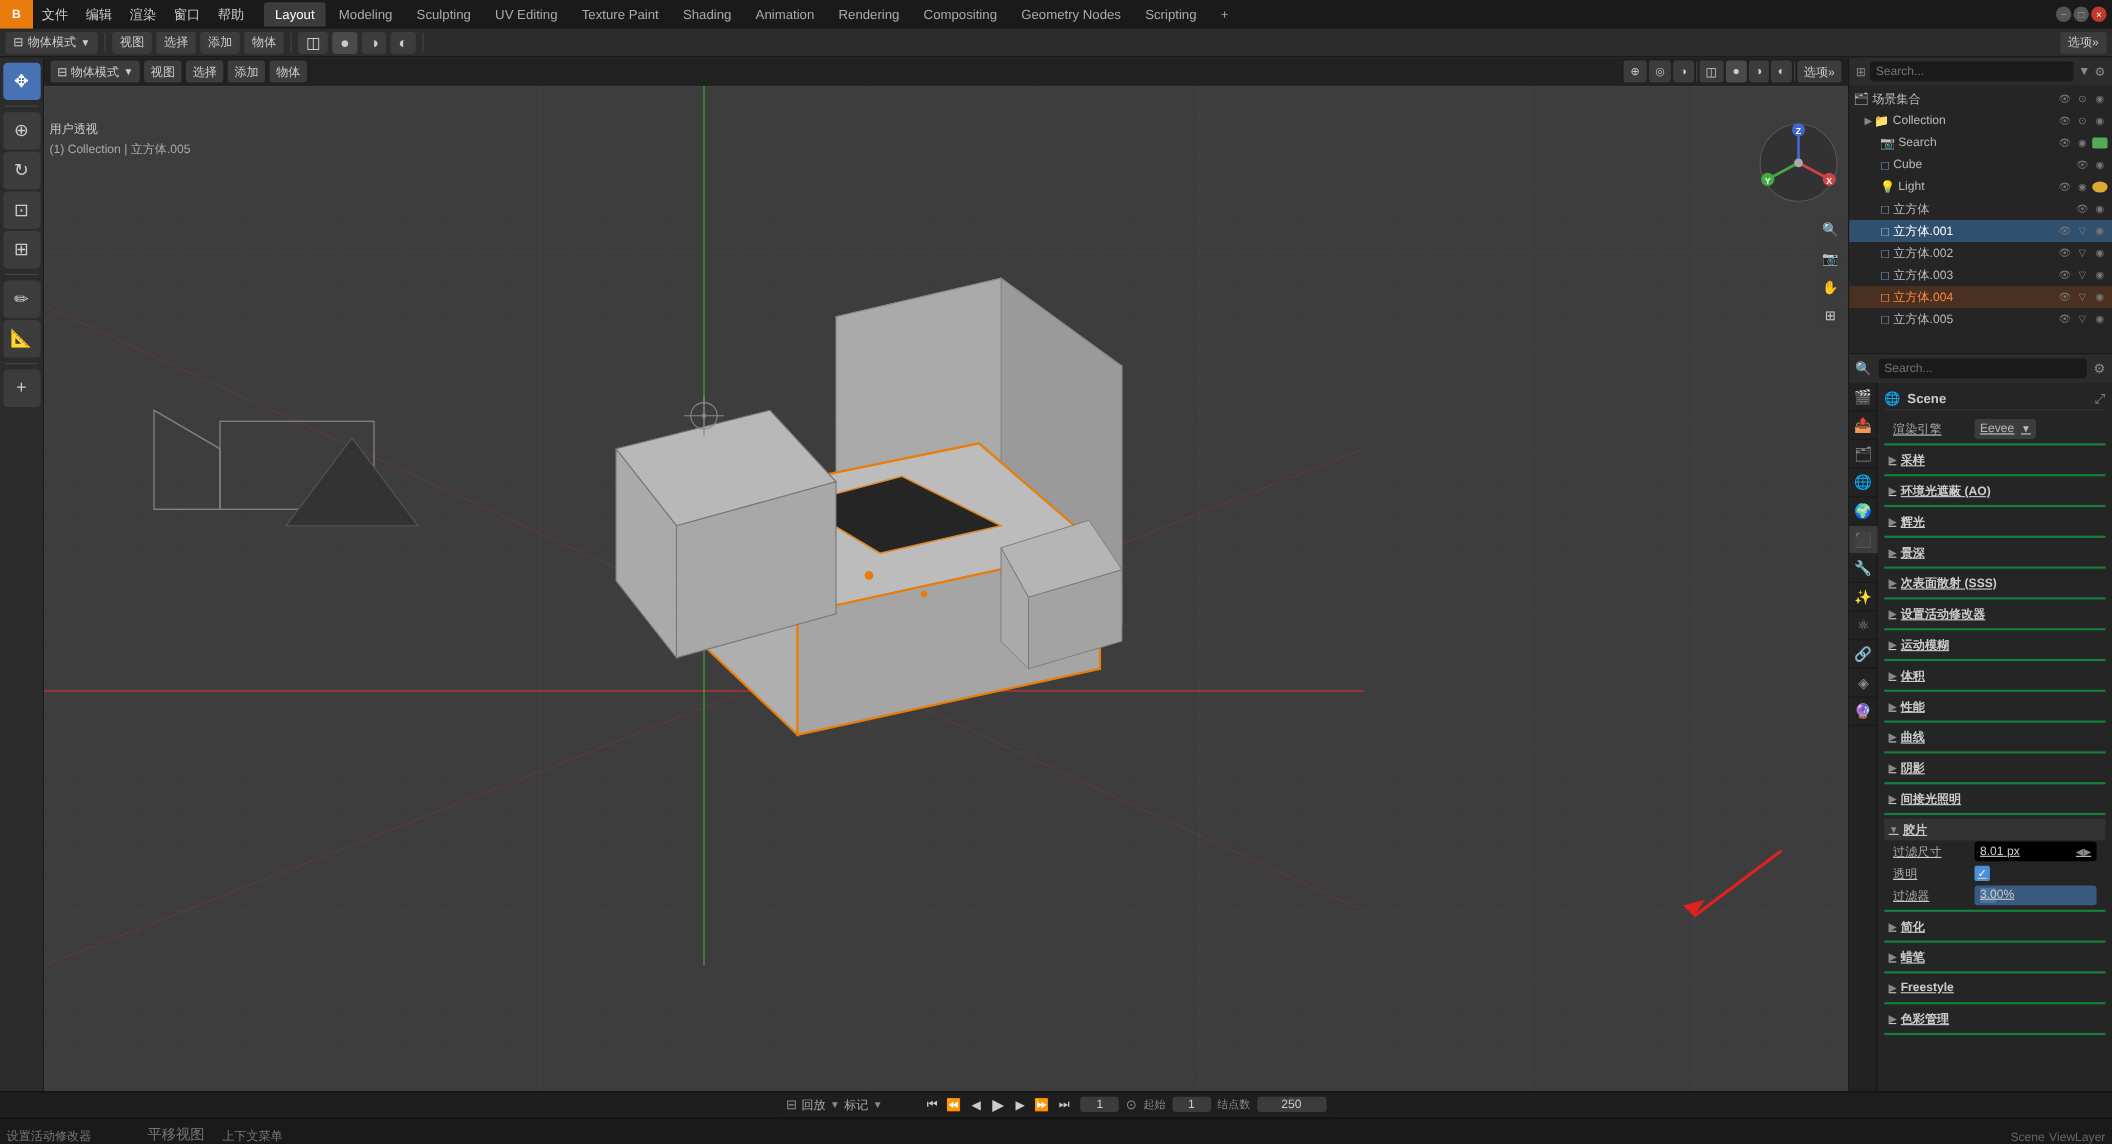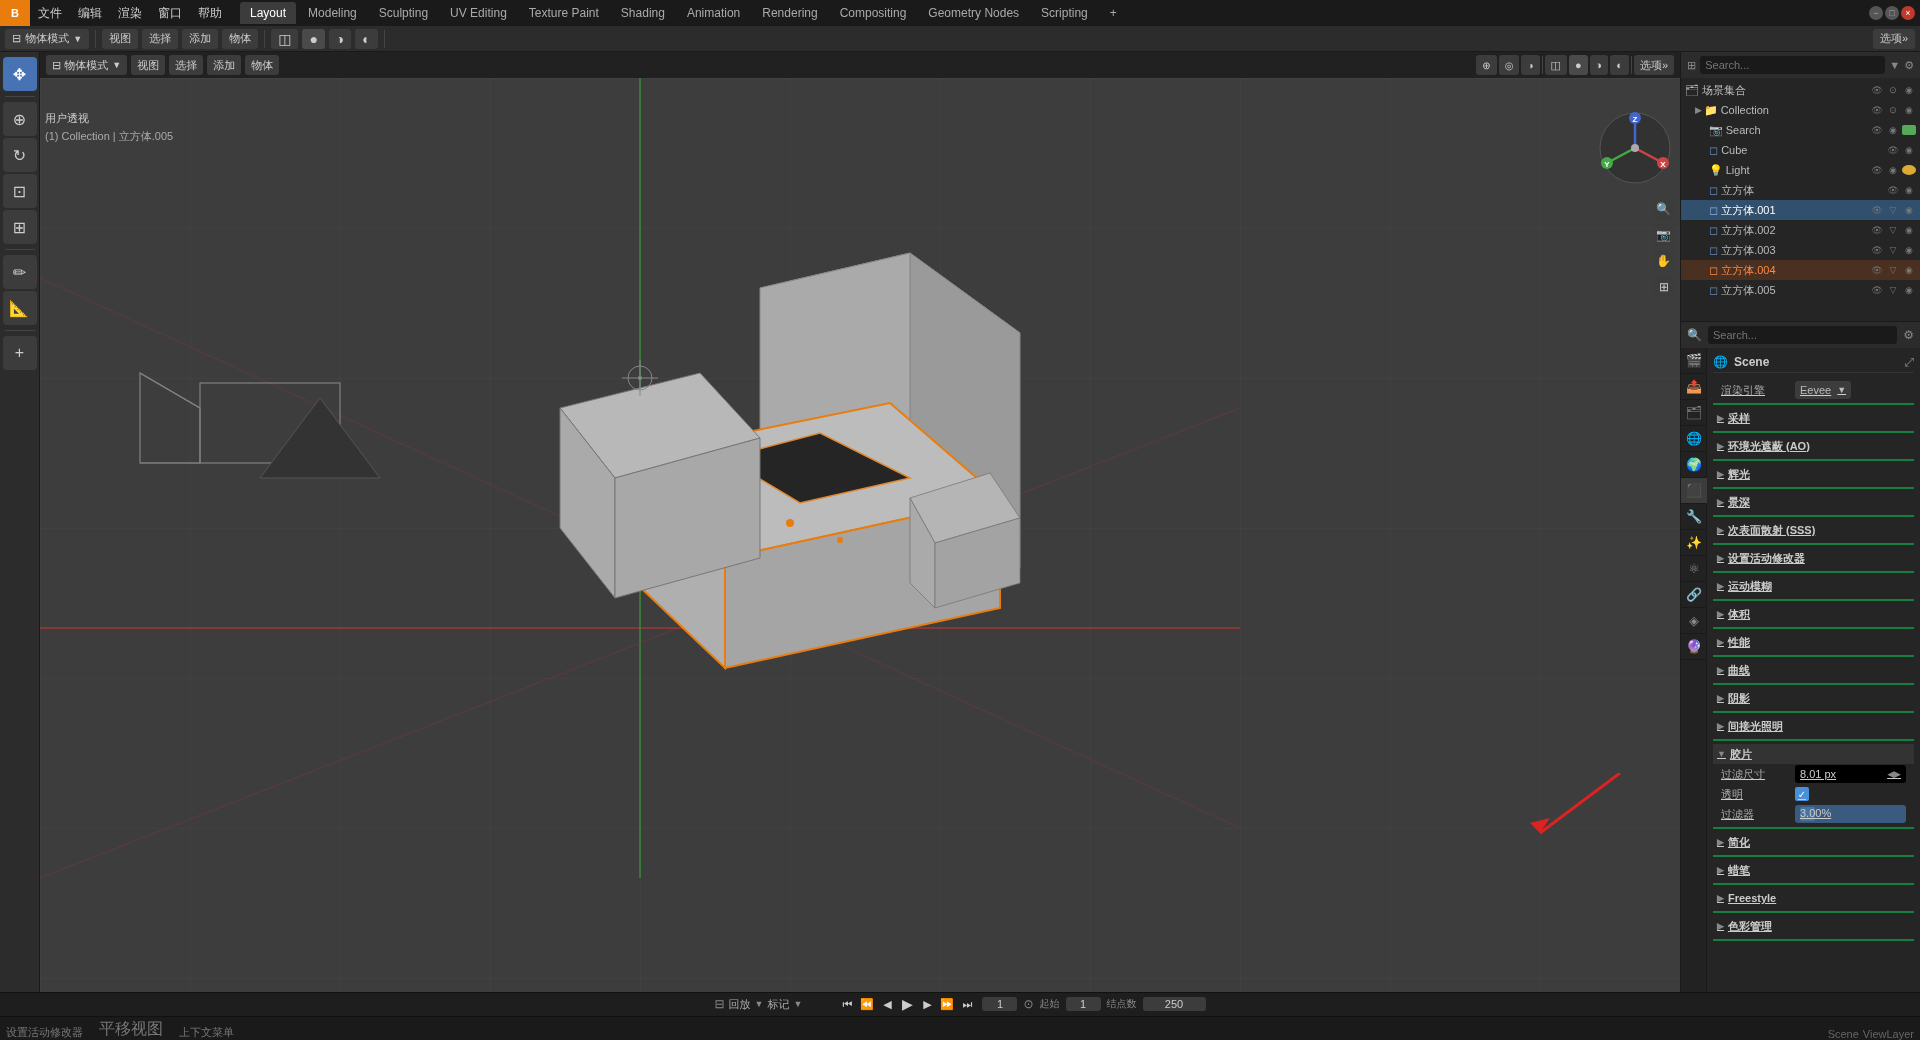--- a/index.html
+++ b/index.html
@@ -1085,19 +1085,19 @@
   </div>
 
   <div style="height:24px; display:flex; align-items:stretch; overflow:hidden; position:relative; background:#1a1a1a;">
     
     
   </div>
 </div>
 
 <div id="status-bar" style="position:absolute; bottom:0; left:0; right:0; height:24px; background:#1a1a1a; z-index:97; display:flex; align-items:flex-end; padding:0 6px; gap:16px; border-top:1px solid #111;">
   <span style="font-size:11px; color:#777;">设置活动修改器</span>
-  <span style="font-size:16px; color:#777;">平移视图</span>
+  <span style="font-size:13px; color:#777;margin-left:35px;">平移视图</span>
   <span style="font-size:11px; color:#777;">上下文菜单</span>
   <div style="margin-left:auto; display:flex; align-items:center; gap:4px;">
     <span style="color:#666; font-size:11px;">Scene</span>
     <span style="color:#666; font-size:11px;">ViewLayer</span>
   </div>
 </div>
 
 </body></html>

